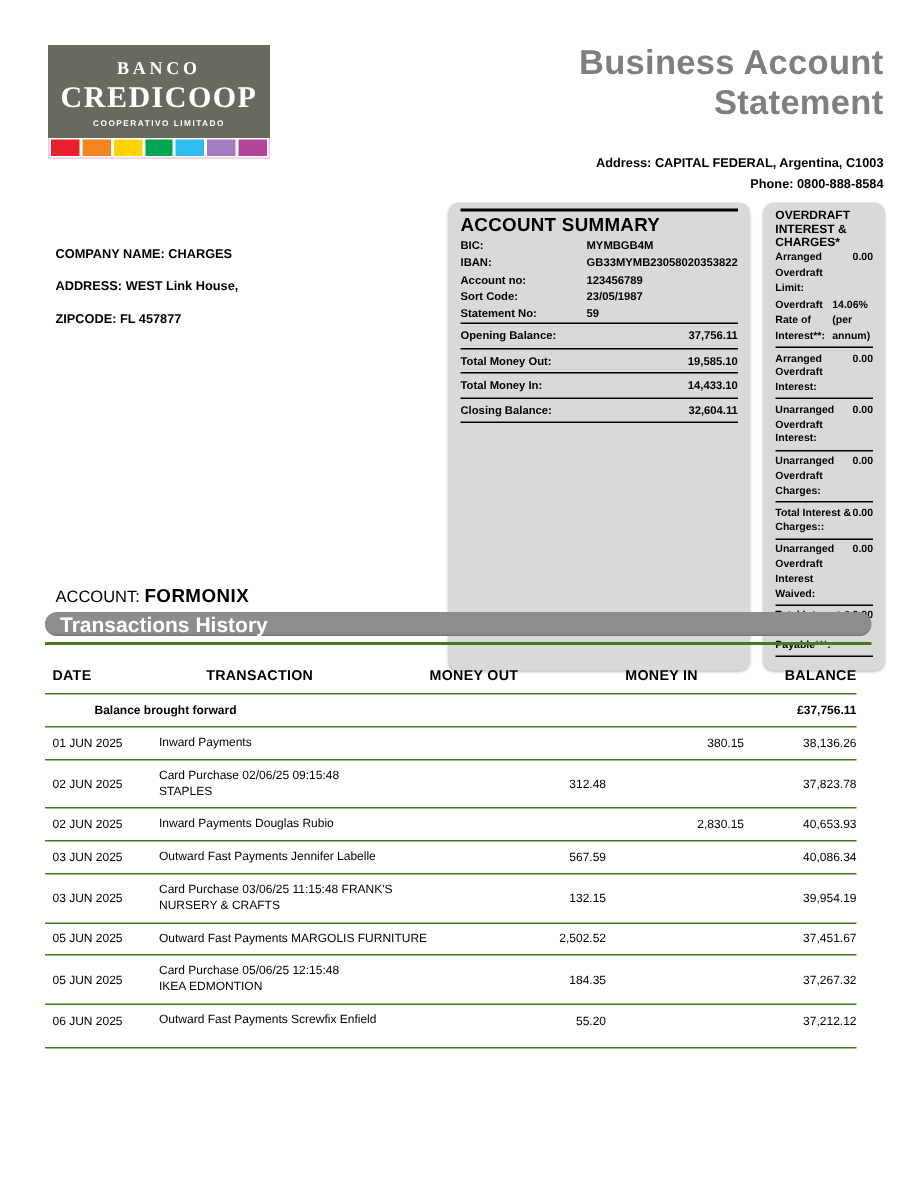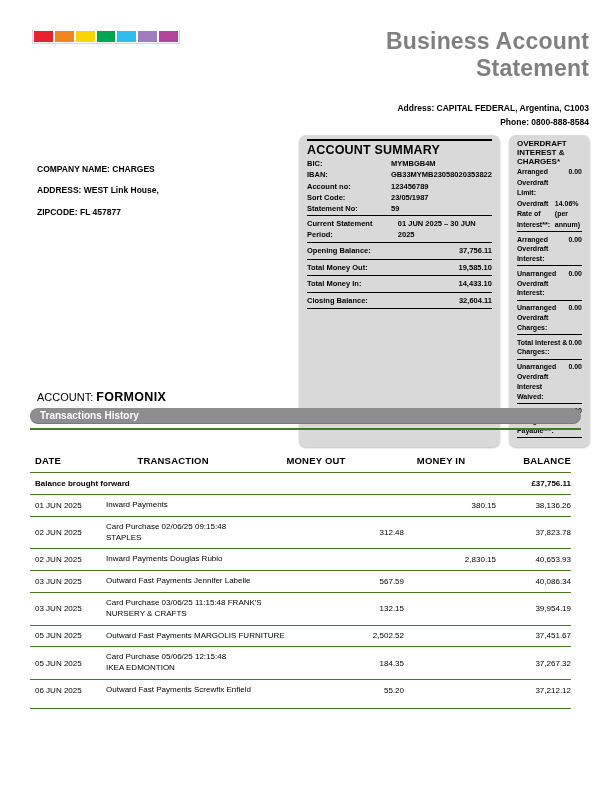--- a/index.html
+++ b/index.html
@@ -43,39 +43,44 @@
   .od-row{display:flex;justify-content:space-between;font-size:7px;font-weight:bold;line-height:1.5;}
   #od-plain{padding-bottom:1px;border-bottom:1.4px solid #000;margin-bottom:2px;}
   .od-ruled{display:flex;justify-content:space-between;font-size:7px;font-weight:bold;line-height:1.4;padding:.5px 0 1.5px;border-bottom:1.3px solid #000;margin-bottom:2px;}
 
   
   .account-line{position:absolute;left:37px;top:390px;font-size:11px;}
   .account-name{font-weight:bold;font-size:12.5px;letter-spacing:.3px;}
 
   
   .txn-section{position:absolute;left:30px;top:408px;width:551px;}
-  .txn-bar{height:16px;border-radius:8px;background:var(--bar-gray);color:#fff;font-size:10px;font-weight:bold;line-height:16px;padding-left:10px;box-shadow:inset 0 -1px 0 rgba(0,0,0,.15);}
+  .txn-bar{height:16px;border-radius:8px;background:var(--bar-gray);color:#fff;font-size:14px;font-weight:bold;line-height:16px;padding-left:10px;box-shadow:inset 0 -1px 0 rgba(0,0,0,.15);}
   .txn-table{margin-top:4px;border-top:2px solid var(--green);padding-right:10px;}
-  .txn-header{display:flex;align-items:center;font-weight:bold;font-size:9.5px;letter-spacing:.2px;padding:25px 0 6px;border-bottom:1.6px solid var(--green);gap:44px;}
+  .txn-header{display:flex;align-items:center;font-weight:bold;font-size:9.5px;letter-spacing:.2px;padding:15px 0 6px;border-bottom:1.6px solid var(--green);gap:44px;}
   .c-date{width:76px;padding-left:5px;}
   .c-txn{flex:1;padding-right:8px;}
   .c-out{width:103px;text-align:right;}
   .c-in{width:92px;text-align:right;}
   .c-bal{width:75px;text-align:right;}
-  .bf-row{display:flex;align-items:center;font-weight:bold;font-size:8px;padding:6px 0;border-bottom:1.4px solid var(--green);}
+  .bf-row{display:flex;align-items:center;font-weight:bold;font-size:8px;padding:6px 0;border-bottom:1.4px solid var(--green);gap:28px;}
   .txn-row{display:flex;align-items:center;font-size:8px;padding:5px 0;border-bottom:1.4px solid var(--green);}
   .txn-row .c-txn{white-space:pre-line;line-height:1.35;}
   .txn-row:last-child{padding-bottom:12px;}
 </style>
 </head>
 <body>
 
 <div class="page">
 
   <div class="logo">
+    <div class="logo-gray">
+      <div class="logo-banco">BANCO</div>
+      <div class="logo-credicoop">CREDICOOP</div>
+      <div class="logo-tagline">COOPERATIVO LIMITADO</div>
+    </div>
     <div class="logo-stripe">
         <div class="stripe-block" style="background: rgb(232, 33, 46);"></div>
         <div class="stripe-block" style="background: rgb(240, 134, 31);"></div>
         <div class="stripe-block" style="background: rgb(252, 211, 3);"></div>
         <div class="stripe-block" style="background: rgb(0, 165, 81);"></div>
         <div class="stripe-block" style="background: rgb(47, 189, 240);"></div>
         <div class="stripe-block" style="background: rgb(160, 124, 192);"></div>
         <div class="stripe-block" style="background: rgb(178, 68, 156);"></div>
       </div>
   </div>
@@ -118,24 +123,20 @@
           <div class="field-row">
             <span class="f-label">Sort Code:</span>
             <span class="f-value">23/05/1987</span>
           </div>
           <div class="field-row">
             <span class="f-label">Statement No:</span>
             <span class="f-value">59</span>
           </div>
         </div>
       <div id="summary-ruled">
-          <div class="ruled">
-            <span>Current Statement Period:</span>
-            <span>01 JUN 2025 – 30 JUN 2025</span>
-          </div>
           <div class="ruled">
             <span>Opening Balance:</span>
             <span>37,756.11</span>
           </div>
           <div class="ruled">
             <span>Total Money Out:</span>
             <span>19,585.10</span>
           </div>
           <div class="ruled">
             <span>Total Money In:</span>

